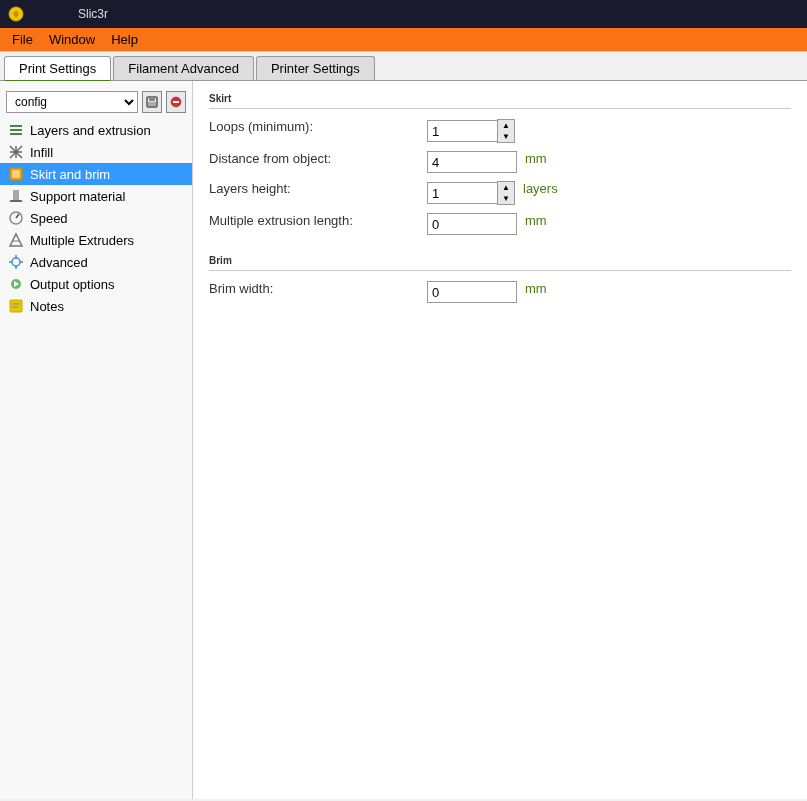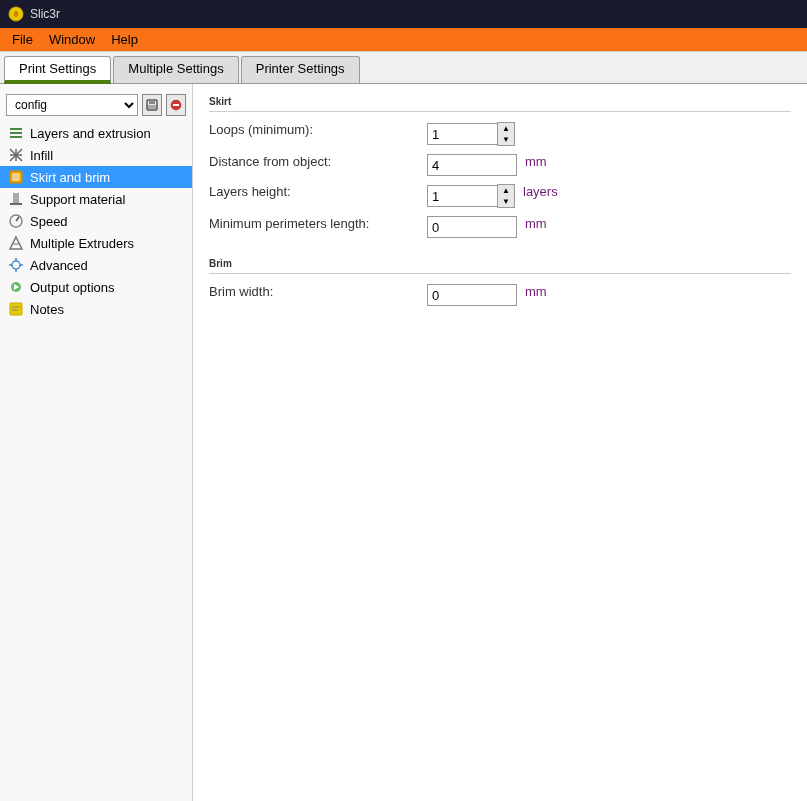--- a/index.html
+++ b/index.html
@@ -22,20 +22,21 @@
       padding: 0 8px;
       gap: 6px;
     }
     .title-bar-icon {
       width: 16px;
       height: 16px;
     }
     .title-bar-text {
       font-size: 12px;
       color: #ddd;
+      margin-left: 48px;
     }
 
     
     .menu-bar {
       background: #f97316;
       height: 24px;
       display: flex;
       align-items: center;
       border-bottom: 1px solid #ccc;
       padding: 0 4px;
@@ -59,21 +60,21 @@
       padding: 4px 14px;
       border: 1px solid #999;
       border-bottom: none;
       background: #ddd;
       cursor: pointer;
       font-size: 13px;
       border-radius: 3px 3px 0 0;
     }
     .tab.active {
       background: #fff;
-      border-bottom: 4px solid #4d7c0f;
+      border-bottom: 1px solid #4d7c0f;
       margin-bottom: -1px;
     }
 
     
     .main-layout {
       display: flex;
       height: calc(801px - 28px - 24px - 31px);
       background: #fff;
     }
 
@@ -167,21 +168,21 @@
     .form-input {
       width: 90px;
       height: 22px;
       border: 1px solid #999;
       padding: 1px 4px;
       font-size: 13px;
       background: #fff;
     }
     .form-unit {
       font-size: 13px;
-      color: #701a75;
+      color: #4d7c0f;
     }
 
     .spin-wrapper {
       display: flex;
       align-items: center;
     }
     .spin-input {
       width: 70px;
       height: 22px;
       border: 1px solid #999;
@@ -224,21 +225,21 @@
 </div>
 
 <div class="menu-bar">
   <span class="menu-item">File</span>
   <span class="menu-item">Window</span>
   <span class="menu-item">Help</span>
 </div>
 
 <div class="tab-bar">
   <div class="tab active">Print Settings</div>
-  <div class="tab">Multiple Settings</div>
+  <div class="tab">Filament Advanced</div>
   <div class="tab">Printer Settings</div>
 </div>
 
 <div class="main-layout">
 
   <div class="sidebar">
     <div class="sidebar-top">
       <select class="config-dropdown">
         <option>config</option>
       </select>
@@ -382,21 +383,21 @@
         <input class="spin-input" type="text" value="1" style="">
         <div class="spin-btns">
           <button class="spin-btn">▲</button>
           <button class="spin-btn">▼</button>
         </div>
       </div>
       <span class="form-unit">layers</span>
     </div>
 
     <div class="form-row">
-      <span class="form-label">Minimum perimeters length:</span>
+      <span class="form-label">Multiple extrusion length:</span>
       <input class="form-input" type="text" value="0" style="">
       <span class="form-unit">mm</span>
     </div>
 
     <div class="section-title section-gap">Brim</div>
 
     <div class="form-row">
       <span class="form-label">Brim width:</span>
       <input class="form-input" type="text" value="0" style="">
       <span class="form-unit">mm</span>

